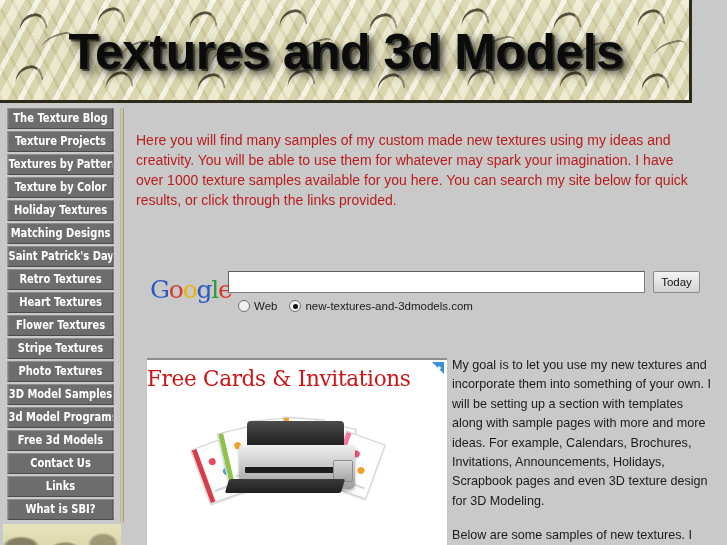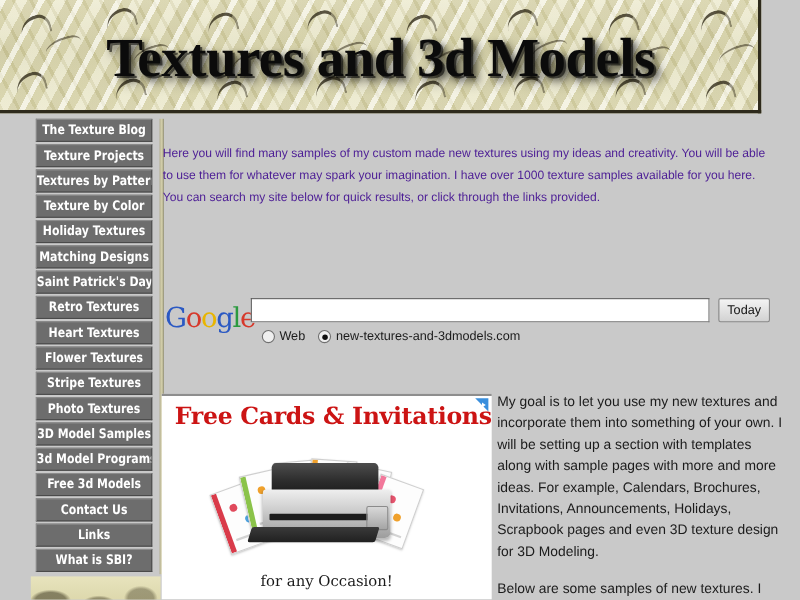--- a/index.html
+++ b/index.html
@@ -60,42 +60,41 @@
   }
   #banner-title {
     position: absolute;
     left: 0;
     top: 0;
     width: 692px;
     height: 103px;
     display: flex;
     align-items: center;
     justify-content: center;
-    font-family: Liberation Serif, serif;
+    font-family: Liberation Sans, sans-serif;
     font-weight: bold;
     font-size: 50px;
     letter-spacing: -0.5px;
     color: #0b0b0b;
     text-shadow:
        2px 2px 0 rgba(0,0,0,0.55),
        4px 4px 6px rgba(0,0,0,0.55),
        6px 6px 11px rgba(0,0,0,0.38);
     white-space: nowrap;
     user-select: none;
   }
 
   
   #sidebar {
     position: absolute;
     left: 0;
     top: 108px;
     width: 124px;
     height: 397px;
     background: #c9c9c9;
-    margin-left: 25px;
   }
   #nav-strip {
     position: absolute;
     left: 120px;
     top: 0;
     width: 4px;
     height: 414px;
     background: linear-gradient(90deg,#b5b092 0%, #d6d2ad 55%, #8d8a6e 100%);
   }
   .nav-btn {
@@ -147,25 +146,25 @@
     margin: 28px 0 0 0;
     padding: 0 14px;
     text-align: center;
     font-size: 19.5px;
     font-weight: bold;
     line-height: 27px;
     color: #1a1a8c;
     letter-spacing: -0.2px;
   }
   #intro-paragraph {
-    margin: 18px 0 0 12px;
+    margin: 18px 0 0 0;
     padding: 0 12px 0 6px;
-    font-size: 11px;
+    font-size: 14px;
     line-height: 20px;
-    color: #4c1d95;
+    color: #b91c1c;
     text-align: left;
   }
 
   
   #google-search {
     position: absolute;
     left: 20px;
     top: 159px;
     width: 560px;
     height: 52px;
@@ -265,23 +264,23 @@
     top: 246px;
     width: 300px;
     height: 187px;
     background: #ffffff;
     border-top: 2px solid #8e8e8e;
     box-sizing: border-box;
     overflow: hidden;
   }
   #ad-headline {
     margin: 6px 0 0 0;
-    text-align: right;
+    text-align: left;
     font-family: "DejaVu Serif", "Liberation Serif", serif;
-    font-weight: bold;
+    font-weight: normal;
     font-size: 21.5px;
     color: #cc1414;
     letter-spacing: -0.3px;
     white-space: nowrap;
   }
   #ad-subhead {
     margin: 3px 0 0 0;
     text-align: center;
     font-family: "DejaVu Serif", "Liberation Serif", serif;
     font-weight: bold;
@@ -517,21 +516,20 @@
       </div>
 
       <div id="printer-top"></div>
       <div id="printer-body"></div>
       <div id="printer-slot"></div>
       <div id="printer-panel"></div>
       <div id="printer-tray"></div>
     </div>
 
     <div id="ad-footer">
-      <div>for any Occasion!</div>
     </div>
   </div>
 
   <div id="right-col">
     <p>My goal is to let you use my new textures and incorporate them into something of your own. I will be setting up a section with templates along with sample pages with more and more ideas. For example, Calendars, Brochures, Invitations, Announcements, Holidays, Scrapbook pages and even 3D texture design for 3D Modeling.</p>
     <p>Below are some samples of new textures. I have used my textures to recolor items for PC Games, see more ideas in Texture Projects. See my latest texture update. Today I have</p>
   </div>
 
 </main>
 

